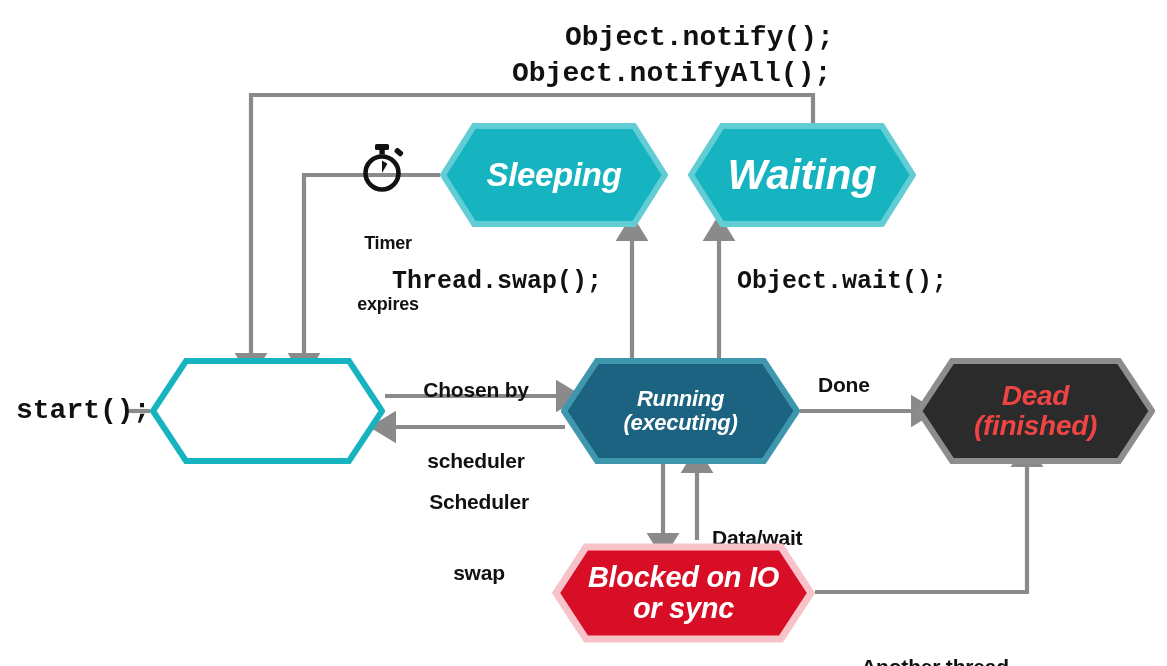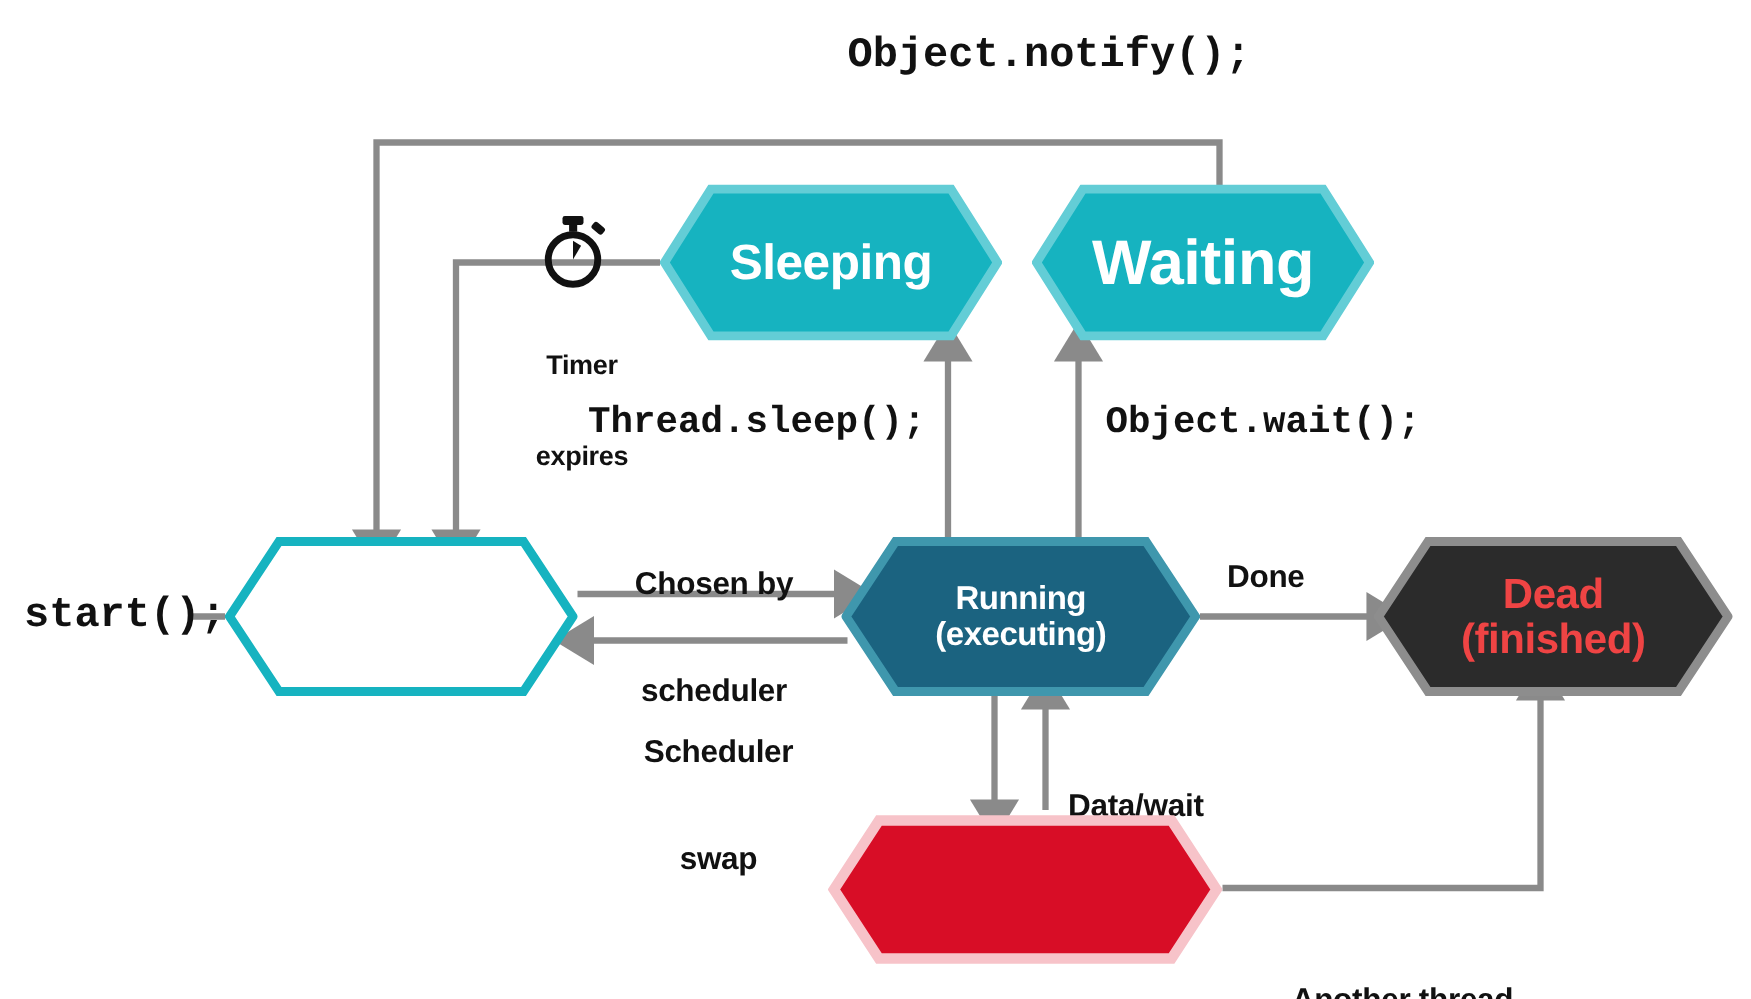--- a/index.html
+++ b/index.html
@@ -1,19 +1,19 @@
 <!DOCTYPE html>
 <html><head>
 <meta charset="utf-8">
 <style>
   html,body{margin:0;padding:0;background:#ffffff;}
   #stage{position:relative;width:1167px;height:666px;background:#fff;overflow:hidden;
          font-family:"Liberation Sans",sans-serif;}
   #wires{position:absolute;left:0;top:0;width:1167px;height:666px;}
-  .node{position:absolute;display:flex;align-items:center;justify-content:center;text-align:center;}
+  .node{position:absolute;display:flex;align-items:center;justify-content:center;text-align:center;font-style:italic;}
   .node .hexsvg{position:absolute;left:0;top:0;}
   .node .lbl{position:relative;z-index:2;font-weight:bold;line-height:1.08;letter-spacing:-0.3px;}
   .code{position:absolute;font-family:"Liberation Mono","DejaVu Sans Mono",monospace;
         font-weight:bold;color:#111;white-space:pre;letter-spacing:0px;}
   .note{position:absolute;font-family:"Liberation Sans",sans-serif;font-weight:bold;
         color:#111;line-height:1.12;white-space:pre;letter-spacing:-0.2px;}
   .timer-ic{position:absolute;}
 </style>
 </head>
 <body>
@@ -46,22 +46,23 @@
 
       <path d="M663,463 L663,538" marker-end="url(#ah)"></path>
 
       <path d="M697,540 L697,468" marker-end="url(#ah)"></path>
 
       <path d="M815,592 L1027,592 L1027,462" marker-end="url(#ah)"></path>
     </g>
   </svg>
 
   <div class="code" style="left:565px;top:22px;font-size:28px;">Object.notify();</div>
+  <div class="code" style="left:512px;top:58px;font-size:28px;">Object.notifyAll();</div>
   <div class="code" style="left:16px;top:395px;font-size:28px;">start();</div>
-  <div class="code" style="left:392px;top:267px;font-size:25px;">Thread.sleep();</div>
+  <div class="code" style="left:392px;top:267px;font-size:25px;">Thread.swap();</div>
   <div class="code" style="left:737px;top:267px;font-size:25px;">Object.wait();</div>
 
   <div class="note" style="left:343px;top:193px;font-size:18px;text-align:center;width:90px;">
     <div>Timer</div>
     <div>expires</div>
   </div>
 
   <div class="note" style="left:398px;top:331px;font-size:21px;text-align:center;width:156px;">
     <div>Chosen by</div>
     <div>scheduler</div>
@@ -129,15 +130,19 @@
     <div class="lbl" style="color:#ef4444;font-size:28px;">
       <div>Dead</div>
       <div>(finished)</div>
     </div>
   </div>
 
   <div class="node" style="left:552px;top:543px;width:263px;height:100px;">
     <svg class="hexsvg" width="263" height="100" viewBox="0 0 263 100" xmlns="http://www.w3.org/2000/svg">
       <polygon points="34,4 229,4 259,50 229,96 34,96 4,50" fill="#d80d26" stroke="#f7c3c9" stroke-width="7"></polygon>
     </svg>
+    <div class="lbl" style="color:#ffffff;font-size:29px;">
+      <div>Blocked on IO</div>
+      <div>or sync</div>
+    </div>
   </div>
 
 </div>
 
 </body></html>

